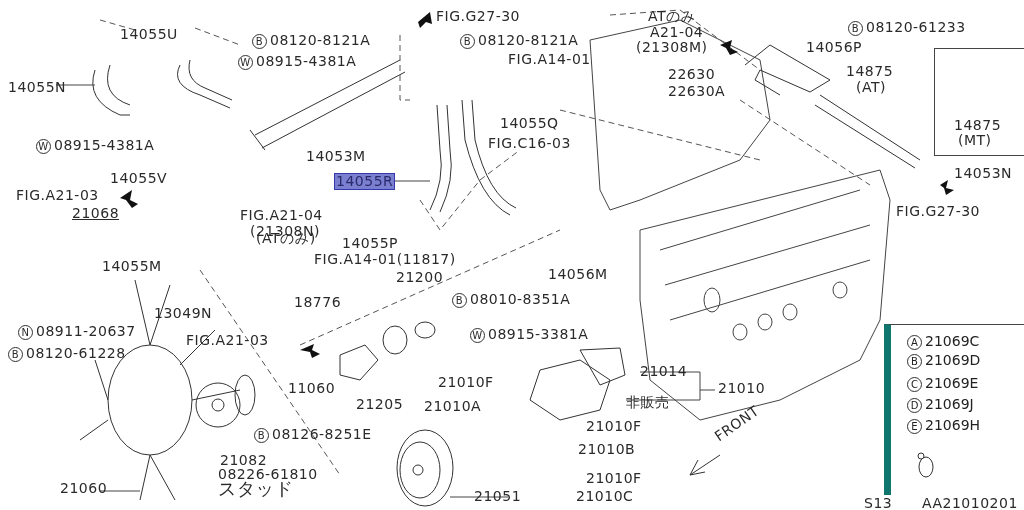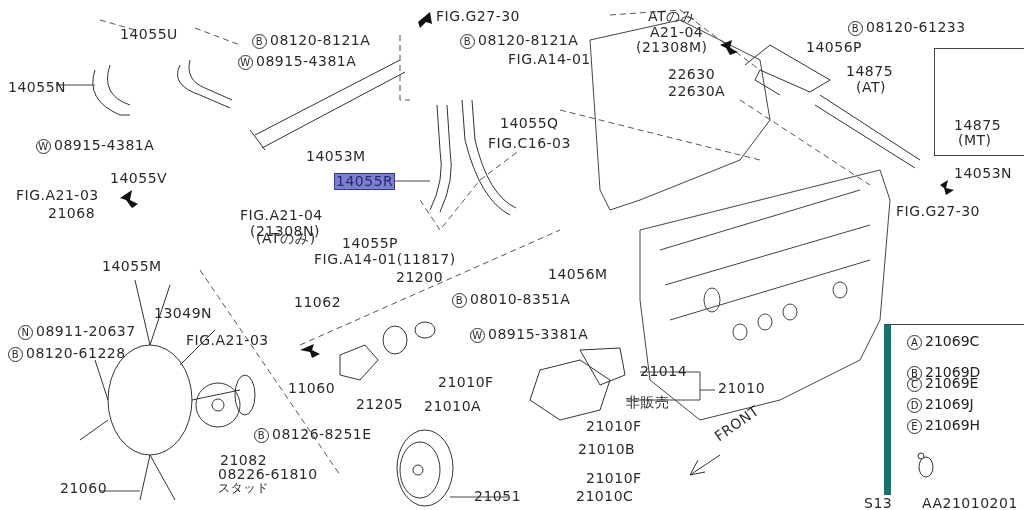--- a/index.html
+++ b/index.html
@@ -1,19 +1,19 @@
 <!DOCTYPE html>
 <html><head>
 <meta charset="utf-8">
 <style>
   html, body { margin:0; padding:0; background:#ffffff; }
   #stage { position:relative; width:1024px; height:510px; overflow:hidden; background:#fff; font-family:"DejaVu Sans Mono","Liberation Mono",monospace; color:#222; }
   svg#art { position:absolute; left:0; top:0; }
   .lbl { position:absolute; font-size:14px; line-height:15px; white-space:nowrap; letter-spacing:0.5px; color:#2a2a2a; font-family:"DejaVu Sans","Liberation Sans",sans-serif; }
-  .lbl.small { font-size:12px; line-height:13px; }
+  .lbl.small { font-size:18px; line-height:13px; }
   .lbl.hl { background:#7b7fd0; border:1px solid #3438a8; color:#2a2a6a; padding:0 1px; cursor:pointer; }
   .legend { position:absolute; left:884px; top:324px; width:140px; height:170px; border-left:7px solid #0f766e; border-top:1px solid #444; }
   .legend .row { position:absolute; left:16px; font-size:14px; white-space:nowrap; font-family:"DejaVu Sans","Liberation Sans",sans-serif; }
   .mtbox { position:absolute; left:934px; top:48px; width:90px; height:106px; border:1px solid #444; border-right:none; }
   .circ { display:inline-block; width:13px; height:13px; border:1px solid #333; border-radius:50%; font-size:10px; line-height:13px; text-align:center; margin-right:3px; vertical-align:middle; }
 </style>
 </head>
 <body>
 
 <div id="stage">
@@ -125,31 +125,31 @@
       <div class="lbl" style="left: 806px; top: 40px;"><span>14056P</span></div>
       <div class="lbl" style="left: 848px; top: 20px;"><span class="circ">B</span><span>08120-61233</span></div>
       <div class="lbl" style="left: 846px; top: 64px;"><span>14875</span></div>
       <div class="lbl" style="left: 856px; top: 80px;"><span>(AT)</span></div>
       <div class="lbl" style="left: 954px; top: 118px;"><span>14875</span></div>
       <div class="lbl" style="left: 958px; top: 133px;"><span>(MT)</span></div>
       <div class="lbl" style="left: 954px; top: 166px;"><span>14053N</span></div>
       <div class="lbl" style="left: 896px; top: 204px;"><span>FIG.G27-30</span></div>
       <div class="lbl" style="left: 110px; top: 171px;"><span>14055V</span></div>
       <div class="lbl" style="left: 16px; top: 188px;"><span>FIG.A21-03</span></div>
-      <div class="lbl" style="left: 48px; top: 206px;"><span>21068</span></div>
+      <div class="lbl" style="left: 72px; top: 206px; text-decoration: underline;"><span>21068</span></div>
       <div class="lbl" style="left: 240px; top: 208px;"><span>FIG.A21-04</span></div>
       <div class="lbl" style="left: 250px; top: 216px; margin-top: 8px;"><span>(21308N)</span></div>
       <div class="lbl" style="left: 256px; top: 231px;"><span>(ATのみ)</span></div>
       <div class="lbl hl" style="left: 334px; top: 173px;"><span>14055R</span></div>
       <div class="lbl" style="left: 342px; top: 236px;"><span>14055P</span></div>
       <div class="lbl" style="left: 314px; top: 252px;"><span>FIG.A14-01(11817)</span></div>
       <div class="lbl" style="left: 102px; top: 259px;"><span>14055M</span></div>
       <div class="lbl" style="left: 548px; top: 267px;"><span>14056M</span></div>
       <div class="lbl" style="left: 396px; top: 270px;"><span>21200</span></div>
-      <div class="lbl" style="left: 294px; top: 295px;"><span>11062</span></div>
+      <div class="lbl" style="left: 294px; top: 295px;"><span>18776</span></div>
       <div class="lbl" style="left: 452px; top: 292px;"><span class="circ">B</span><span>08010-8351A</span></div>
       <div class="lbl" style="left: 154px; top: 306px;"><span>13049N</span></div>
       <div class="lbl" style="left: 18px; top: 324px;"><span class="circ">N</span><span>08911-20637</span></div>
       <div class="lbl" style="left: 186px; top: 333px;"><span>FIG.A21-03</span></div>
       <div class="lbl" style="left: 8px; top: 346px;"><span class="circ">B</span><span>08120-61228</span></div>
       <div class="lbl" style="left: 470px; top: 327px;"><span class="circ">W</span><span>08915-3381A</span></div>
       <div class="lbl" style="left: 640px; top: 364px;"><span>21014</span></div>
       <div class="lbl" style="left: 718px; top: 381px;"><span>21010</span></div>
       <div class="lbl" style="left: 288px; top: 381px;"><span>11060</span></div>
       <div class="lbl" style="left: 438px; top: 375px;"><span>21010F</span></div>
@@ -165,21 +165,21 @@
       <div class="lbl" style="left: 586px; top: 471px;"><span>21010F</span></div>
       <div class="lbl" style="left: 60px; top: 481px;"><span>21060</span></div>
       <div class="lbl" style="left: 474px; top: 489px;"><span>21051</span></div>
       <div class="lbl" style="left: 576px; top: 489px;"><span>21010C</span></div>
     </div>
 
   <div class="mtbox"></div>
 
   <div class="legend">
     <div class="row" style="top:8px"><span class="circ">A</span><span>21069C</span></div>
-    <div class="row" style="top:39px"><span class="circ">B</span><span>21069D</span></div>
+    <div class="row" style="top:27px"><span class="circ">B</span><span>21069D</span></div>
     <div class="row" style="top:50px"><span class="circ">C</span><span>21069E</span></div>
     <div class="row" style="top:71px"><span class="circ">D</span><span>21069J</span></div>
     <div class="row" style="top:92px"><span class="circ">E</span><span>21069H</span></div>
     <svg style="position:absolute;left:20px;top:125px" width="30" height="30">
         <ellipse cx="15" cy="17" rx="7" ry="10" fill="none" stroke="#333"></ellipse>
         <circle cx="10" cy="6" r="3" fill="none" stroke="#333"></circle>
       </svg>
   </div>
 
   <div class="lbl" style="left:864px;top:496px">S13</div>

